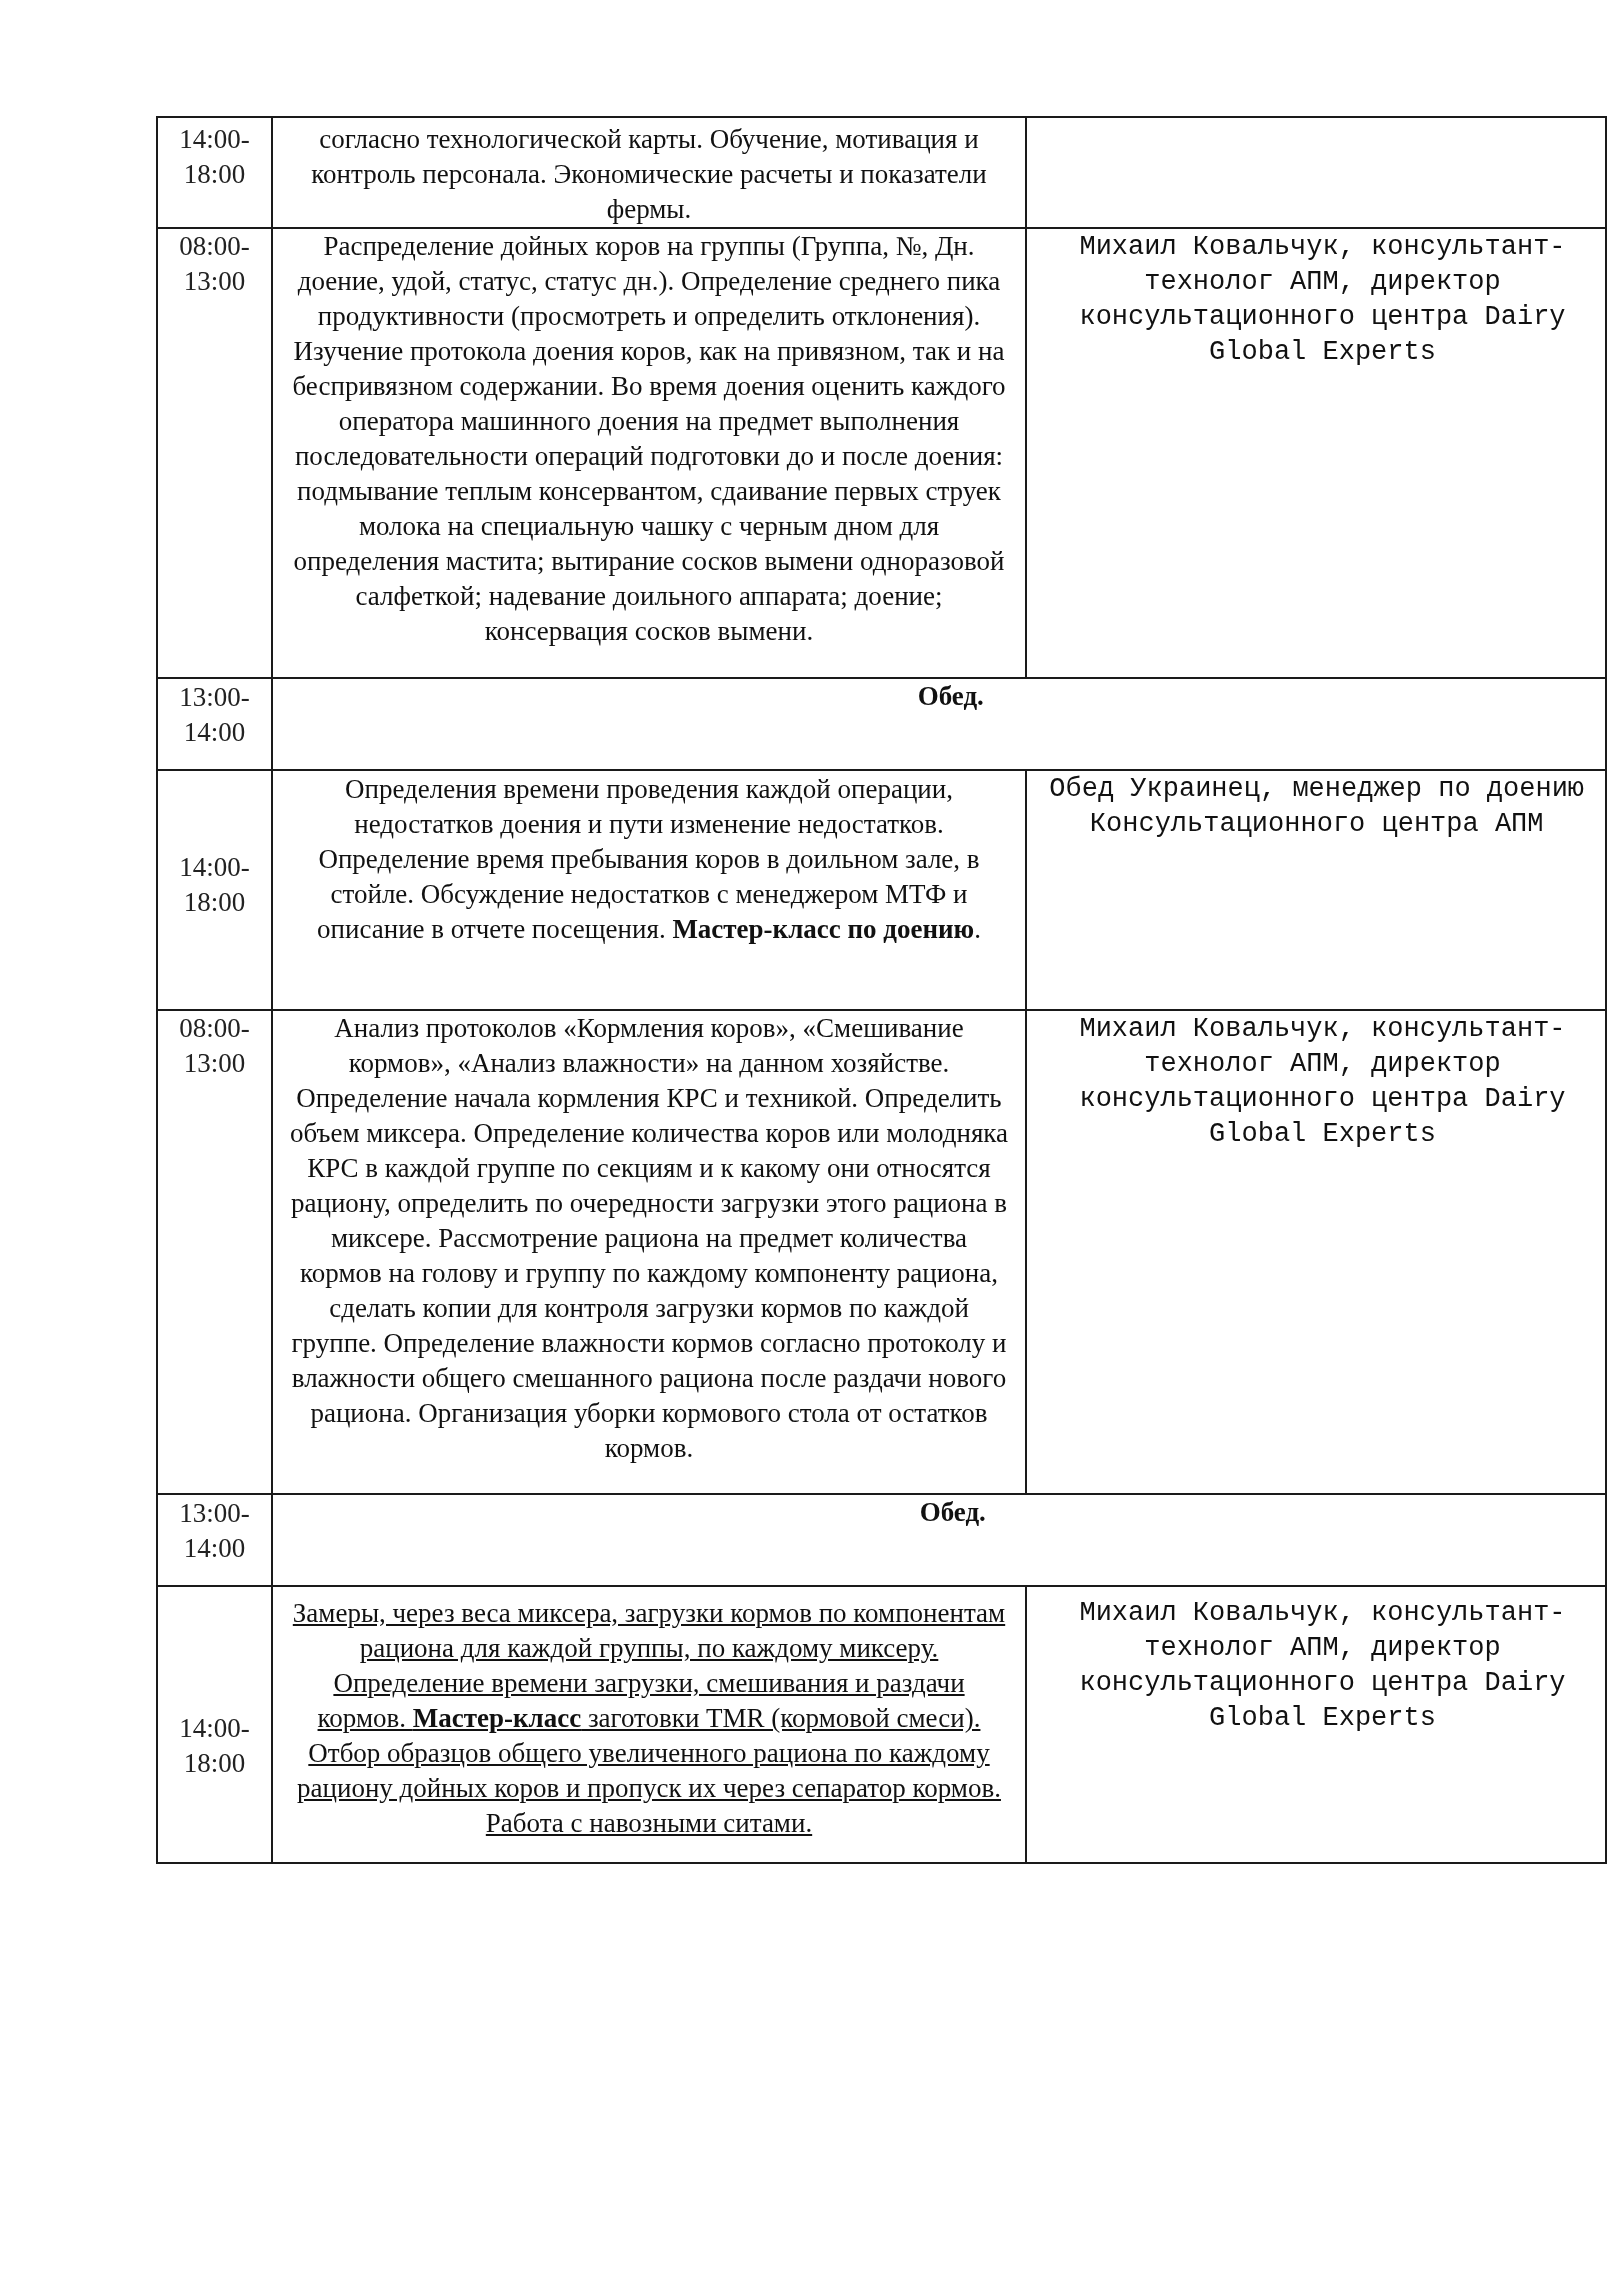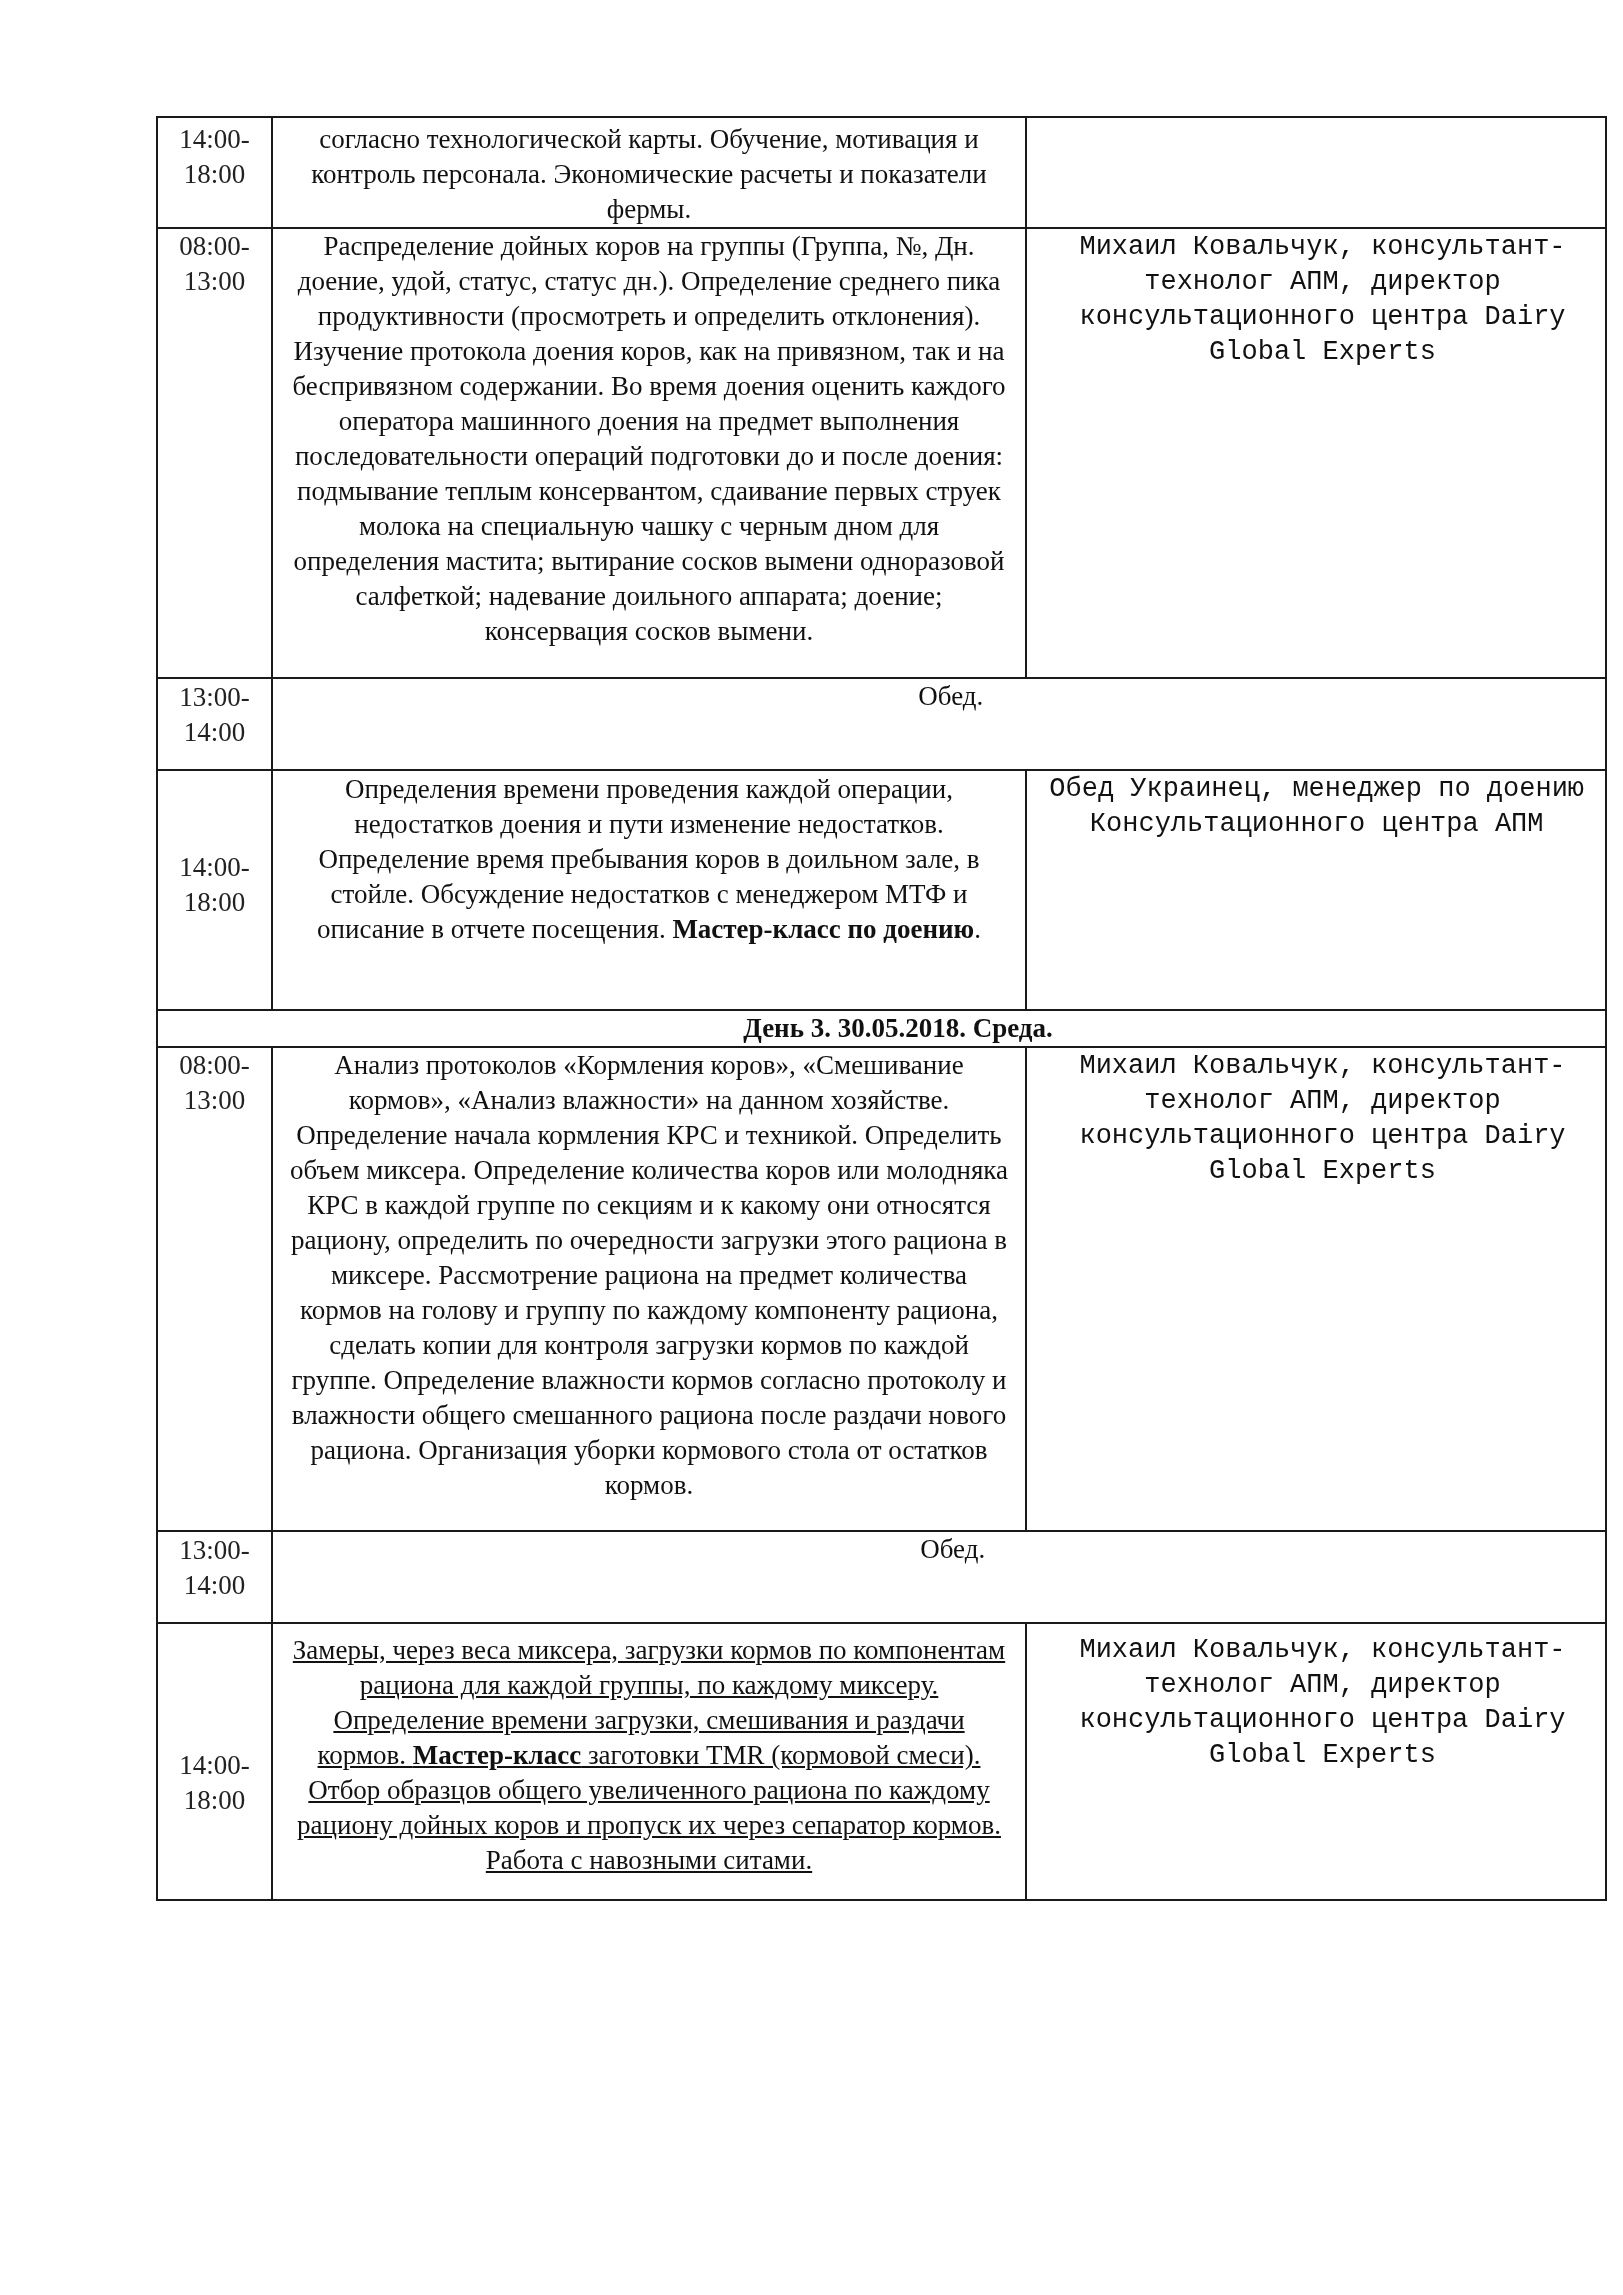--- a/index.html
+++ b/index.html
@@ -12,21 +12,21 @@
   col.c-time { width: 115px; }
   col.c-desc { width: 754px; }
   col.c-who  { width: 580px; }
   td.time { text-align: center; vertical-align: middle; color: #222; }
   td.time.top { vertical-align: top; }
   td.desc { padding: 0 14.4px 0 14.4px !important; text-align: justify; }
   td.who  { padding: 0 13px 0 26px !important; text-align: left; font-family: Liberation Mono, monospace; }
   td.who.tight { padding-left: 14.4px !important; }
   td.dayhdr { font-weight: bold; padding-left: 33px !important; line-height: 34px; }
   .bold { font-weight: bold; margin-top: 40px; }
-  .lunch { font-weight: normal; padding-left: 9.2px; }
+  .lunch { font-weight: bold; padding-left: 9.2px; }
   .desc p { margin: 0; }
   .spaced { line-height: 38px; }
   .t-line { display: block; }
 </style>
 </head>
 <body>
 
 <div class="page">
 <table class="sched">
   <colgroup>
@@ -77,23 +77,20 @@
         <span class="t-line">18:00</span>
       </td>
       <td class="desc spaced" style="padding-top:1.3px !important;">
         <p><span>Определения времени проведения каждой операции, недостатков доения и пути изменение недостатков. Определение время пребывания коров в доильном зале, в стойле. Обсуждение недостатков с менеджером МТФ и описание в отчете посещения. </span><span class="bold">Мастер-класс по доению</span><span>.</span></p>
       </td>
       <td class="who tight" style="padding-top:1.3px !important;">
         <span>Обед Украинец, менеджер по доению Консультационного центра АПМ</span>
       </td>
     </tr>
 
-    <tr style="height:36px;">
-      <td colspan="3" class="dayhdr">День 3. 30.05.2018. Среда.</td>
-    </tr>
 
     <tr style="height:484px;">
       <td class="time">
         <span class="t-line">08:00-</span>
         <span class="t-line">13:00</span>
       </td>
       <td class="desc">
         <p>Анализ протоколов «Кормления коров», «Смешивание кормов», «Анализ влажности» на данном хозяйстве. Определение начала кормления КРС и техникой. Определить объем миксера. Определение количества коров или молодняка КРС в каждой группе по секциям и к какому они относятся рациону, определить по очередности загрузки этого рациона в миксере. Рассмотрение рациона на предмет количества кормов на голову и группу по каждому компоненту рациона, сделать копии для контроля загрузки кормов по каждой группе. Определение влажности кормов согласно протоколу и влажности общего смешанного рациона после раздачи нового рациона. Организация уборки кормового стола от остатков кормов.</p>
       </td>
       <td class="who" style="padding-top:1.3px !important;">

